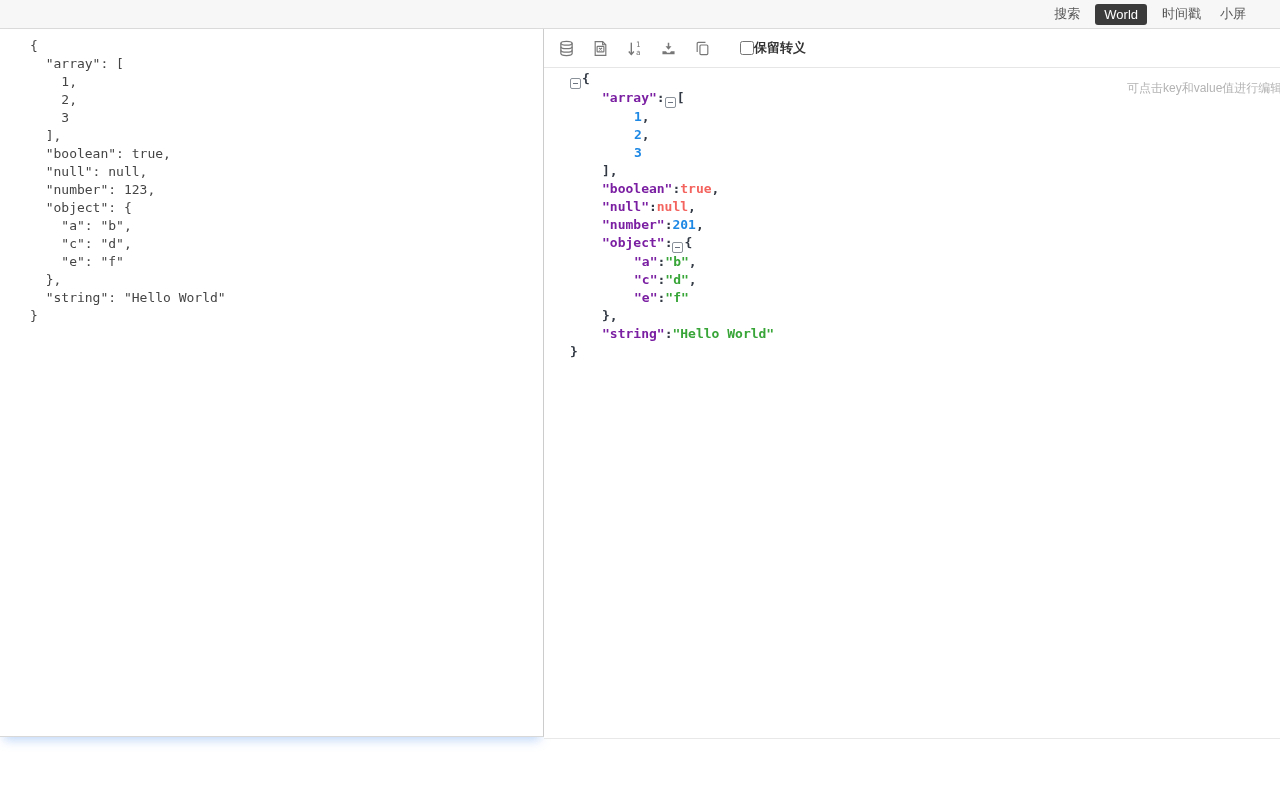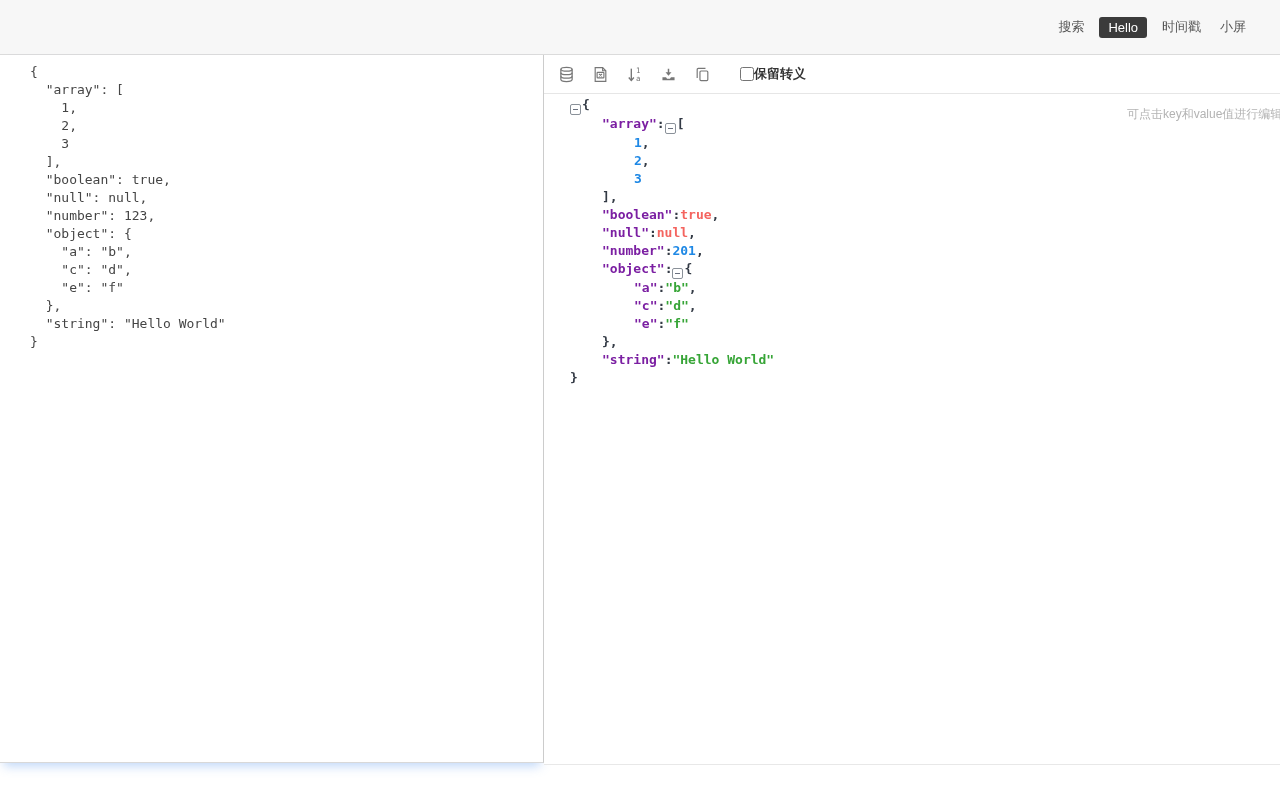--- a/index.html
+++ b/index.html
@@ -1,20 +1,20 @@
 <!DOCTYPE html>
 <html style="--c-key: #7B1FA2; --c-number: #1E88E5; --c-boolean: #F4645F; --c-null: #F4645F; --c-string: #37A537; --c-punctuation: #333A45;"><head>
 <meta charset="utf-8">
 <style>
   * { margin:0; padding:0; box-sizing:border-box; }
   html,body { width:1280px; height:800px; overflow:hidden; background:#fff;
               font-family:"Liberation Sans", sans-serif; }
 
   
-  .topbar { height:55px; background:#f7f7f7; border-bottom:1px solid #dbdbdb;
+  .topbar { height:29px; background:#f7f7f7; border-bottom:1px solid #dbdbdb;
             display:flex; align-items:center; justify-content:flex-end; padding-right:30px; }
   .topbar-item { margin-left:11px; font-size:13px; color:#555; cursor:pointer;
                  padding:3px 4px; white-space:nowrap; }
   .topbar-item.active { background:#3b3b3b; color:#fff; border-radius:3px; padding:3px 9px; }
 
   
   .main { display:flex; height:710px; }
   .left-panel { width:544px; height:708px; background:#fff; position:relative;
                 border-right:1px solid #ccc; border-bottom:1px solid #d8d8d8;
                 box-shadow:0 7px 10px -4px rgba(110,165,240,.45); }
@@ -49,21 +49,21 @@
   .collapse { display:inline-flex; width:11px; height:11px; border:1px solid #8a9199;
               border-radius:2px; align-items:center; justify-content:center;
               vertical-align:-1px; margin-right:1px; cursor:pointer; background:#fff; }
   .collapse::after { content:""; width:5px; height:1px; background:#6b7280; display:block; }
 </style>
 </head>
 <body>
 
 <div class="topbar">
   <span class="topbar-item">搜索</span>
-  <span class="topbar-item active">Hello</span>
+  <span class="topbar-item active">World</span>
   <span class="topbar-item">时间戳</span>
   <span class="topbar-item">小屏</span>
 </div>
 
 <div class="main">
 
   <div class="left-panel">
     <textarea id="raw-input" spellcheck="false" style="">{
   "array": [
     1,

